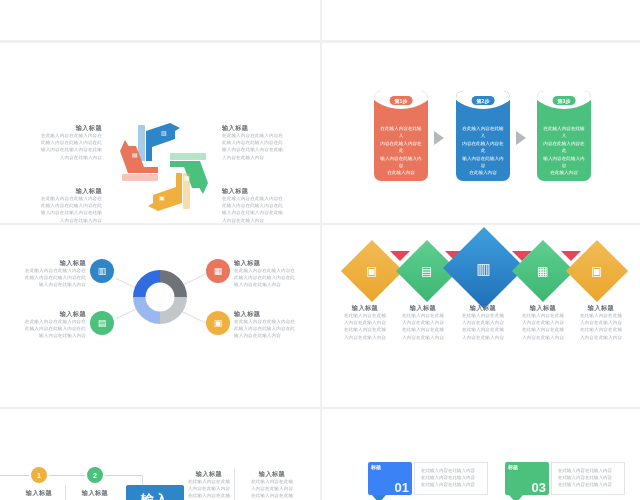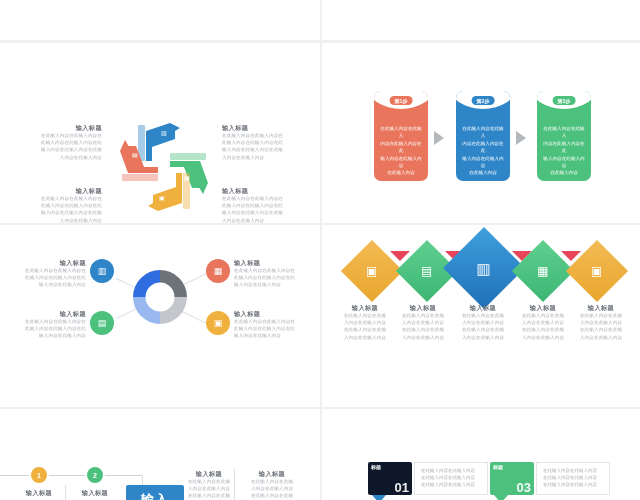--- a/index.html
+++ b/index.html
@@ -452,33 +452,33 @@
         <div>在此输入内容在此输</div>
         <div>入内容在此输入内容</div>
         <div>在此输入内容在此输</div>
       </div>
     </div>
   </div>
 
   <div class="slide s-r3c1">
 
     <div class="numcard" style="left:46px;top:53px;">
-      <div class="nc-tag" style="background:#0f172a;color:#2e86c8;padding-left:24px;">
+      <div class="nc-tag" style="background:#3b82f6;color:#2e86c8;padding-left:24px;">
         <span class="nc-lbl" style="color:#fff;">标题</span>
         <span class="nc-num" style="color:#fff;">01</span>
       </div>
       <div class="nc-panel">
         <div>在此输入内容在此输入内容</div>
         <div>在此输入内容在此输入内容</div>
         <div>在此输入内容在此输入内容</div>
       </div>
     </div>
 
     <div class="numcard" style="left:168px;top:53px;">
-      <div class="nc-tag" style="background:#4cc17d;color:#4cc17d;">
+      <div class="nc-tag" style="background:#4cc17d;color:#4cc17d;margin-left:15px;">
         <span class="nc-lbl" style="color:#fff;">标题</span>
         <span class="nc-num" style="color:#fff;">03</span>
       </div>
       <div class="nc-panel">
         <div>在此输入内容在此输入内容</div>
         <div>在此输入内容在此输入内容</div>
         <div>在此输入内容在此输入内容</div>
       </div>
     </div>
 

